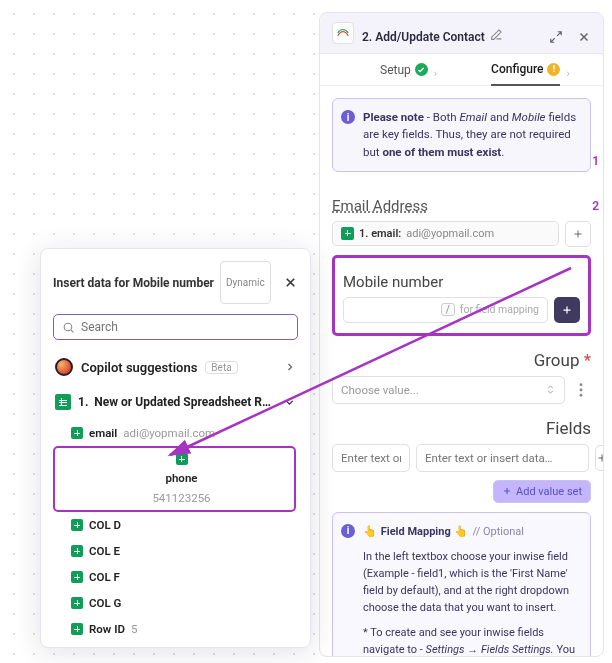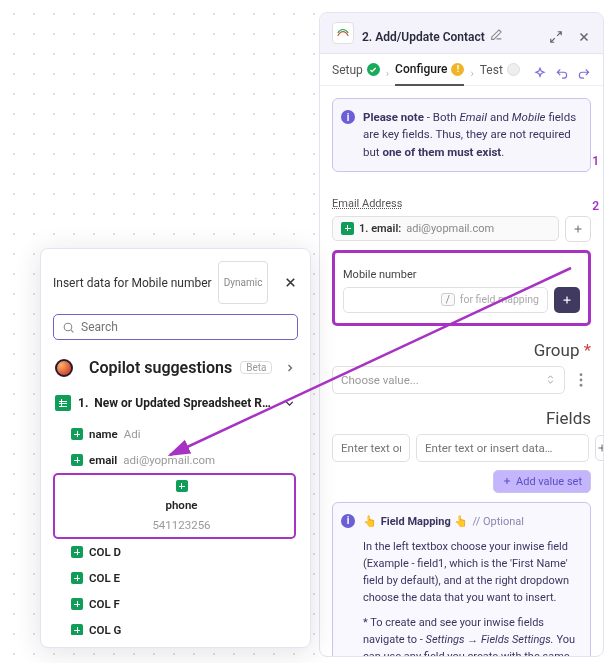--- a/index.html
+++ b/index.html
@@ -6,37 +6,37 @@
   body { width: 612px; height: 663px; background: #fff; position: relative; overflow: hidden; }
   .dots-bg { position:absolute; inset:0; background-image: radial-gradient(#e0e0e0 1px, transparent 1px); background-size: 20px 20px; background-position: 4px 4px;}
   .right-panel { position:absolute; top:12px; left:319px; width:285px; height:645px; background:#fff; border:1px solid #e5e3f0; border-radius:8px; display:flex; flex-direction:column; overflow:hidden;}
   .panel-header { background:#f4f3fb; padding:9px 12px; display:flex; align-items:flex-end; gap:8px; border-bottom:1px solid #e5e3f0;}
   .app-icon { width:22px; height:22px; background:#fff; border:1px solid #e0e0e0; border-radius:4px; display:flex; align-items:center; justify-content:center; }
   .app-icon svg{width:14px;height:14px;}
   .header-title { flex:1; font-size:12px; font-weight:600; color:#2b2b3f; white-space:nowrap; overflow:hidden; text-overflow:ellipsis;}
   .hdr-icon { width:14px; height:14px; color:#666; margin-left:6px; cursor:pointer;}
   .pencil { width:13px; height:13px; color:#888; margin-left:2px;}
   .tabs { display:flex; align-items:center; padding:8px 12px 0 12px; gap:6px; border-bottom:1px solid #eee; font-size:12px; position:relative;}
-  .tab { display:flex; align-items:center; gap:4px; color:#555; padding-bottom:8px;}
+  .tab { display:flex; align-items:center; gap:4px; color:#555; padding-bottom:8px;margin-left:48px;}
   .tab.active { color:#1a1a1a; font-weight:500; border-bottom:2px solid #555; margin-bottom:-1px;}
   .badge-circle { width:13px; height:13px; border-radius:50%; display:flex; align-items:center; justify-content:center;}
   .badge-green{ background:#1aab5a; color:#fff; }
   .badge-green svg{width:8px;height:8px;}
   .badge-amber{ background:#f0b429; color:#fff; font-size:9px; font-weight:700;}
   .badge-grey{ background:#eee; border:1px solid #ddd;}
   .chev-tab{ color:#bbb; font-size:11px;}
   .tab-actions{ margin-left:auto; display:flex; gap:8px; color:#7a6fd6;}
   .tab-actions svg{width:14px;height:14px;}
   .panel-body{ padding:12px; overflow:hidden; flex:1; font-size:12px; color:#333; position:relative;}
   .note-box{ border:1px solid #c9c3f0; background:#f7f6fd; border-radius:6px; padding:10px 10px 10px 30px; position:relative; font-size:11.5px; line-height:1.5; color:#3a3560;}
   .note-box .info-i{ position:absolute; left:8px; top:11px; width:14px; height:14px; border-radius:50%; background:#6b5ed6; color:#fff; font-size:10px; font-weight:700; display:flex;align-items:center;justify-content:center;}
   .note-box b{font-weight:700;}
   .note-box em{font-style:italic;}
   .field-block{ margin-top:16px; position:relative;}
-  .field-label{ font-size:11px; color:#555; text-decoration:underline dotted; display:inline-block;margin-top:9px;}
+  .field-label{ font-size:15px; color:#555; text-decoration:underline dotted; display:inline-block;margin-top:9px;}
   .field-row{ display:flex; gap:6px; margin-top:6px; align-items:flex-start;}
   .chip{ flex:1; border:1px solid #e0e0e0; border-radius:5px; padding:5px 8px; background:#fafafa; display:flex; align-items:center; gap:5px; font-size:11px; color:#888;}
   .chip-sheets-icon{ width:13px; height:13px; background:#0f9d58; border-radius:2px; position:relative;}
   .chip-sheets-icon::after{content:""; position:absolute; inset:3px 3px 3px 3px; background:linear-gradient(#fff,#fff) center/6px 1px no-repeat, linear-gradient(#fff,#fff) center/1px 6px no-repeat;}
   .chip strong{color:#333; font-weight:600;}
   .add-btn{ width:26px; height:26px; border:1px solid #ddd; border-radius:5px; display:flex; align-items:center; justify-content:center; color:#666; background:#fff; cursor:pointer;}
   .add-btn svg{width:12px;height:12px;}
   .mobile-box{ border:3px solid #a733c2; border-radius:5px; padding:6px 8px 10px 8px; margin-top:8px;}
   .mobile-box .field-label{ text-decoration:none; color:#444; font-weight:400;}
   .mobile-input-row{display:flex; gap:6px; margin-top:6px; align-items:center;}
@@ -53,29 +53,29 @@
   .fields-row input{ flex:1; border:1px solid #e0e0e0; border-radius:5px; padding:6px 8px; font-size:11.5px; color:#999; height:28px;}
   .add-value{ float:right; margin-top:8px; border:1px solid #c9c3f0; color:#5a50c4; font-size:11px; padding:4px 8px; border-radius:5px; background:#c4b5fd; display:inline-flex; align-items:center; gap:4px; cursor:pointer;}
   .mapping-box{ clear:both; margin-top:40px; border:1px solid #c9c3f0; background:#f9f8fe; border-radius:6px; padding:10px 10px 10px 30px; position:relative; font-size:11px; line-height:1.55; color:#3a3560;}
   .mapping-box .info-i{ position:absolute; left:8px; top:11px; width:14px;height:14px;border-radius:50%; background:#6b5ed6; color:#fff; font-size:10px; font-weight:700; display:flex;align-items:center;justify-content:center;}
   .mapping-title{font-weight:700; display:flex; align-items:center; gap:4px;}
   .mapping-title .opt{font-weight:400; color:#8a85b0;}
   .mapping-box p{margin-top:8px;}
   .badge-num{ position:absolute; font-size:12px; font-weight:600; color:#a733c2;}
   .overlay-left{ position:absolute; top:248px; left:40px; width:271px; height:400px; background:#fff; border:1px solid #e5e3f0; border-radius:8px; box-shadow:0 4px 28px rgba(30,20,60,0.13); padding:12px; display:flex; flex-direction:column;}
   .ol-head{display:flex; align-items:center; gap:6px; justify-content:space-between;}
-  .ol-title{font-size:12px; font-weight:400; color:#333;}
+  .ol-title{font-size:12px; font-weight:700; color:#333;}
   .dyn-badge{ border:1px solid #ddd; font-size:10px; color:#888; padding:15px 5px; border-radius:4px;}
   .close-x{width:15px;height:15px; color:#333; cursor:pointer;}
   .search-box{ margin-top:10px; border:1.5px solid #7a5ec8; border-radius:5px; display:flex; align-items:center; padding:5px 8px; gap:6px;}
   .search-box svg{width:13px;height:13px;color:#888;}
   .search-box input{ border:none; outline:none; flex:1; font-size:12px; color:#333;}
   .copilot-row{ margin-top:14px; display:flex; align-items:center; gap:8px; cursor:pointer; padding:4px 2px;}
   .copilot-ava{ width:18px; height:18px; border-radius:50%; background:radial-gradient(circle at 30% 30%, #ffb36b, #d4502f 70%); border:2px solid #2a1a30;}
-  .copilot-row .name{font-size:16px; font-weight:600; color:#222;margin-left:8px;}
+  .copilot-row .name{font-size:13px; font-weight:600; color:#222;}
   .beta-badge{border:1px solid #ddd; font-size:10px; color:#999; padding:0 5px; border-radius:4px;}
   .copilot-row .chev{margin-left:auto; color:#666;}
   .src-row{ margin-top:10px; display:flex; align-items:center; gap:7px; cursor:pointer; padding:4px 2px;}
   .sheets-ico{ width:16px; height:16px; background:#0f9d58; border-radius:2px; position:relative;}
   .sheets-ico::after{content:"";position:absolute;inset:3px;background:linear-gradient(#fff,#fff) center/8px 1px no-repeat, linear-gradient(#fff,#fff) center 3px/8px 1px no-repeat, linear-gradient(#fff,#fff) center 8px/8px 1px no-repeat, linear-gradient(#fff,#fff) 3px center/1px 8px no-repeat;}
   .src-row .name{font-size:12px; font-weight:700; color:#222; flex:1; white-space:nowrap; overflow:hidden; text-overflow:ellipsis;}
   .src-row .chev{color:#333;}
   .item-list{ margin-top:6px; overflow-y:auto; flex:1; padding-right:2px;}
   .item{ display:flex; align-items:center; gap:6px; padding:6px 4px 6px 18px; font-size:11.5px; border-radius:4px; cursor:pointer;}
   .item.selected{ border:2px solid #a733c2; border-radius:5px; padding:5px 3px 5px 17px;flex-direction:column;}
@@ -264,25 +264,20 @@
   <div class="src-row">
     <div class="sheets-ico"></div>
     <span class="name"><span>1.</span>&nbsp;&nbsp;<span>New or Updated Spreadsheet Row…</span></span>
     <svg class="chev" width="13" height="13" viewBox="0 0 24 24" fill="none" stroke="currentColor" stroke-width="2.5">
         <path d="m6 9 6 6 6-6"></path>
       </svg>
   </div>
   <div class="item-list" id="item-list">
       <div class="item">
         <span class="mini-ico"></span>
-        <span class="k">name</span> 
-        <span class="v">Adi</span>
-      </div>
-      <div class="item">
-        <span class="mini-ico"></span>
         <span class="k">email</span> 
         <span class="v">adi@yopmail.com</span>
       </div>
       <div class="item selected">
         <span class="mini-ico"></span>
         <span class="k">phone</span> 
         <span class="v">541123256</span>
       </div>
       <div class="item">
         <span class="mini-ico"></span>

